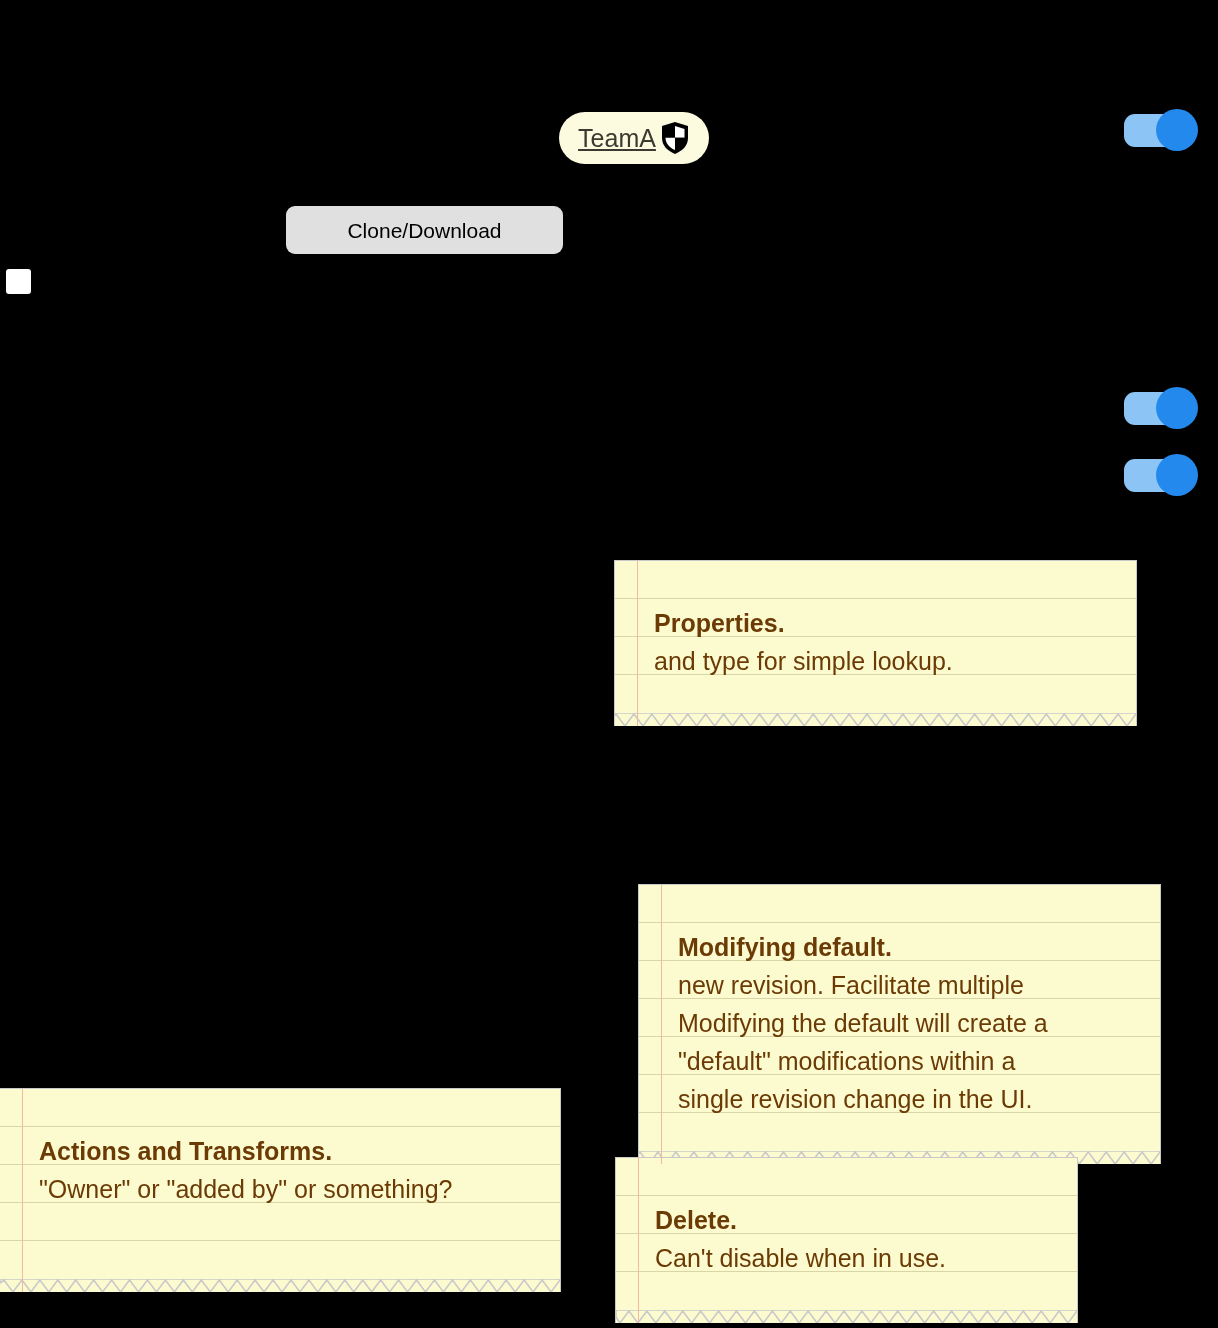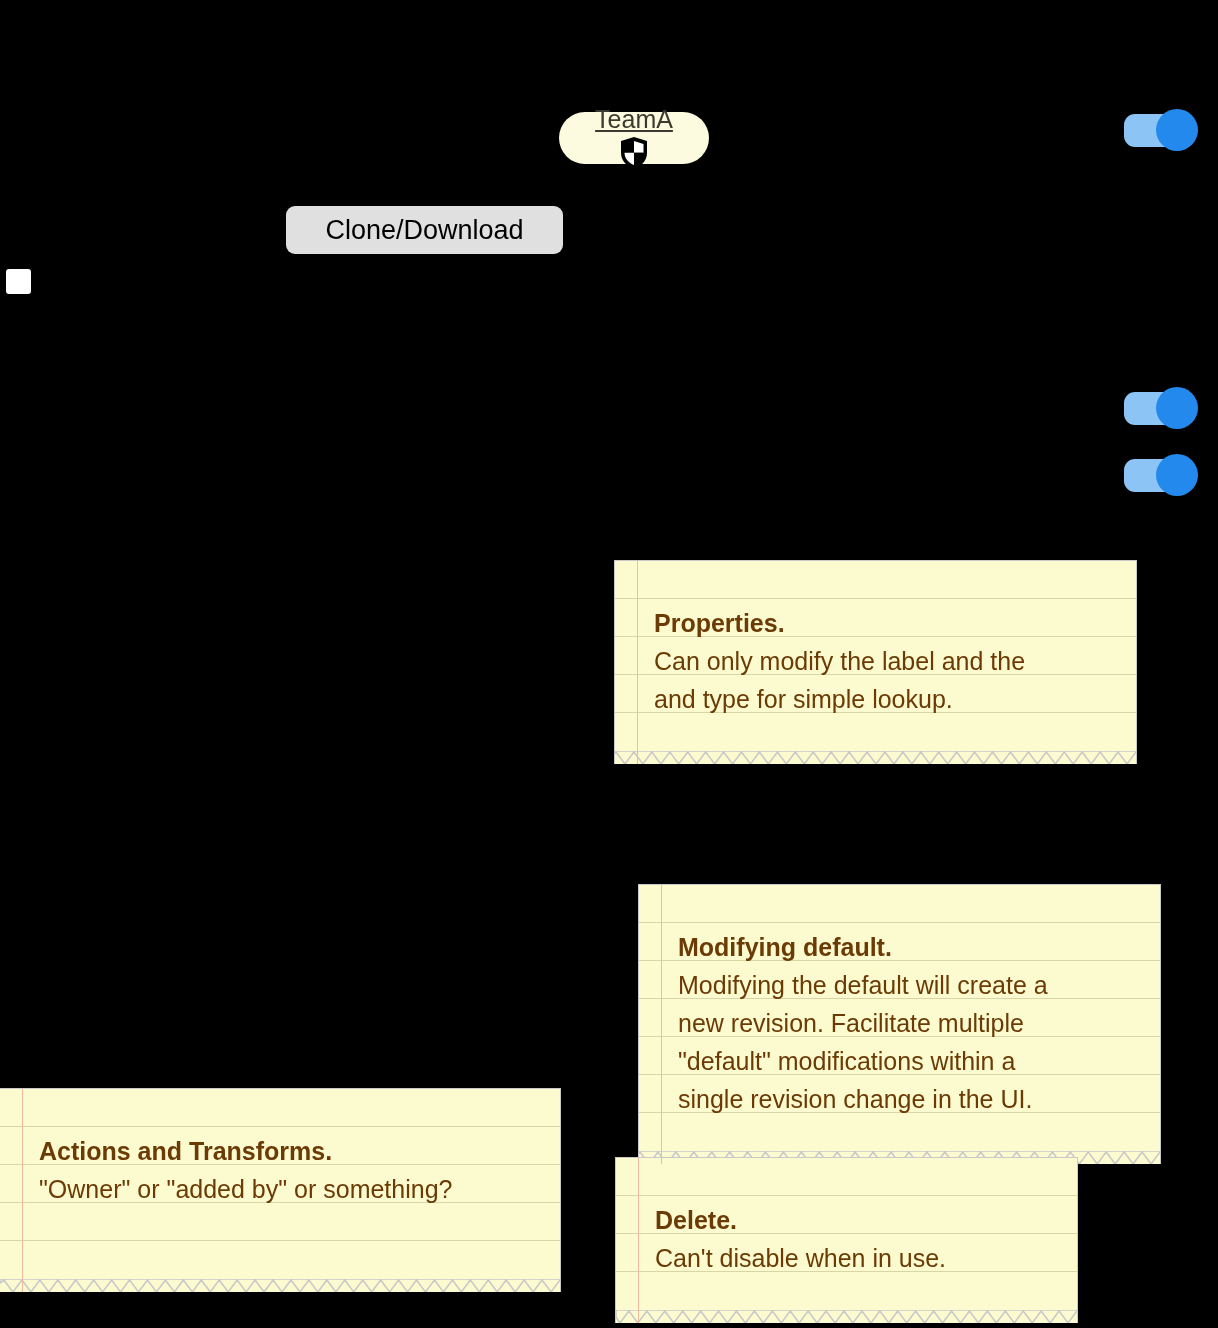--- a/index.html
+++ b/index.html
@@ -31,21 +31,20 @@
     width: 150px;
     height: 52px;
     background: #FCFBDF;
     border-radius: 26px;
     display: flex;
     align-items: center;
     justify-content: center;
     gap: 4px;
     box-sizing: border-box;
     padding: 0 10px;
-    flex-direction: column;
   }
   .team-chip-label {
     font-size: 25px;
     color: #3a3a30;
     text-decoration: underline;
     letter-spacing: 0px;
     line-height: 1;
     white-space: nowrap;
   }
   .shield-icon {
@@ -61,21 +60,21 @@
     left: 286px;
     top: 206px;
     width: 277px;
     height: 48px;
     background: #E0E0E0;
     border-radius: 9px;
     display: flex;
     align-items: center;
     justify-content: center;
     color: #000000;
-    font-size: 27px;
+    font-size: 21px;
     line-height: 1;
     white-space: nowrap;
     box-sizing: border-box;
   }
 
   
   .white-square {
     position: absolute;
     left: 6px;
     top: 269px;
@@ -206,44 +205,41 @@
   </div>
 
   <div class="note" id="note-properties">
     <div class="margin-line"></div>
     <div class="ziginner">
       <div class="rule"></div>
       <div class="rule">
         <span class="txt bold">Properties.</span>
       </div>
       <div class="rule">
-        <span class="txt">Can only modify the label and the</span>
-      </div>
-      <div class="rule">
         <span class="txt">and type for simple lookup.</span>
       </div>
       <div class="rule"></div>
     </div>
     <svg class="zigzag" viewBox="0 0 523 13" preserveAspectRatio="none">
       <path d="M0,0 L523,0 L523,1 L514,13 L505,1 L496,13 L487,1 L478,13 L469,1 L460,13 L451,1 L442,13 L433,1 L424,13 L415,1 L406,13 L397,1 L388,13 L379,1 L370,13 L361,1 L352,13 L343,1 L334,13 L325,1 L316,13 L307,1 L298,13 L289,1 L280,13 L271,1 L262,13 L253,1 L244,13 L235,1 L226,13 L217,1 L208,13 L199,1 L190,13 L181,1 L172,13 L163,1 L154,13 L145,1 L136,13 L127,1 L118,13 L109,1 L100,13 L91,1 L82,13 L73,1 L64,13 L55,1 L46,13 L37,1 L28,13 L19,1 L10,13 L1,1 L0,2 Z" fill="#FCFBD0" stroke="#C9C9C9" stroke-width="1.6"></path>
     </svg>
   </div>
 
   <div class="note" id="note-modifying">
     <div class="margin-line"></div>
     <div class="ziginner">
       <div class="rule"></div>
       <div class="rule">
         <span class="txt bold">Modifying default.</span>
       </div>
       <div class="rule">
+        <span class="txt">new revision. Facilitate multiple</span>
+      </div>
+      <div class="rule">
         <span class="txt">Modifying the default will create a</span>
-      </div>
-      <div class="rule">
-        <span class="txt">new revision. Facilitate multiple</span>
       </div>
       <div class="rule">
         <span class="txt">"default" modifications within a</span>
       </div>
       <div class="rule">
         <span class="txt">single revision change in the UI.</span>
       </div>
       <div class="rule"></div>
     </div>
     <svg class="zigzag" viewBox="0 0 523 13" preserveAspectRatio="none">

